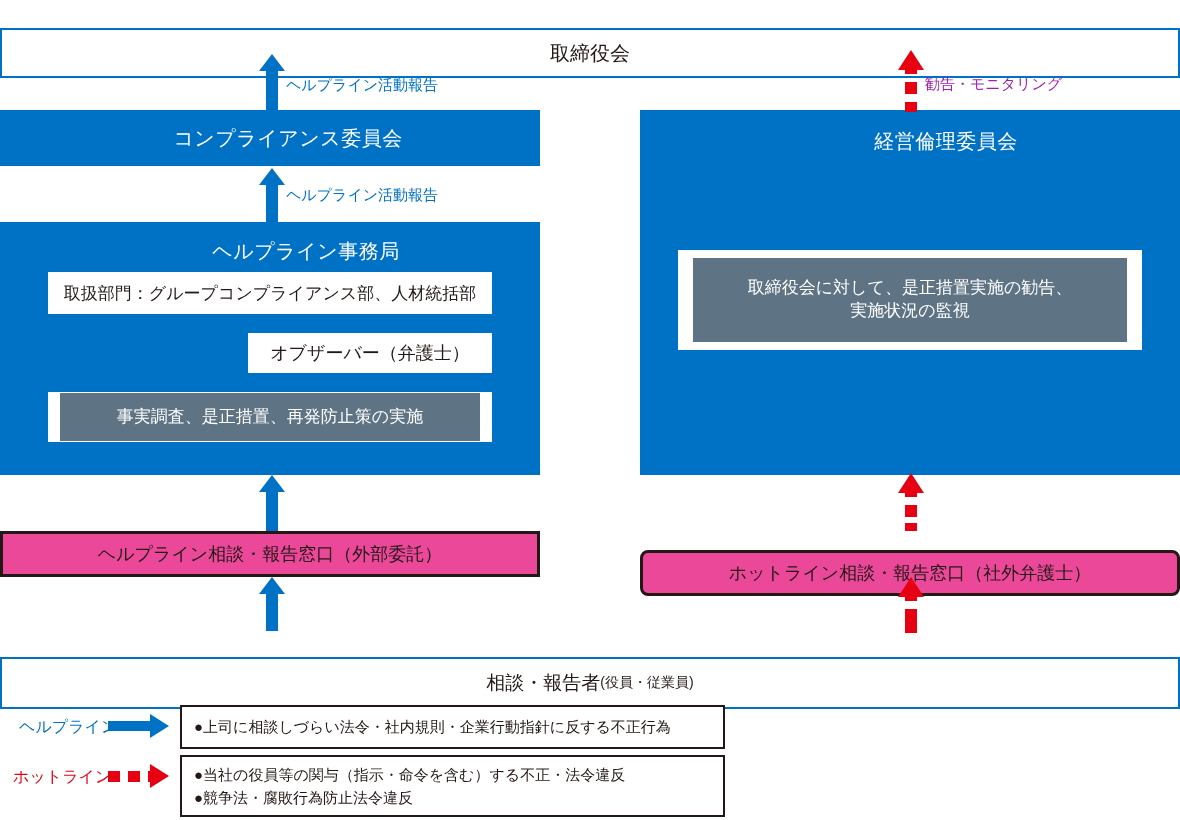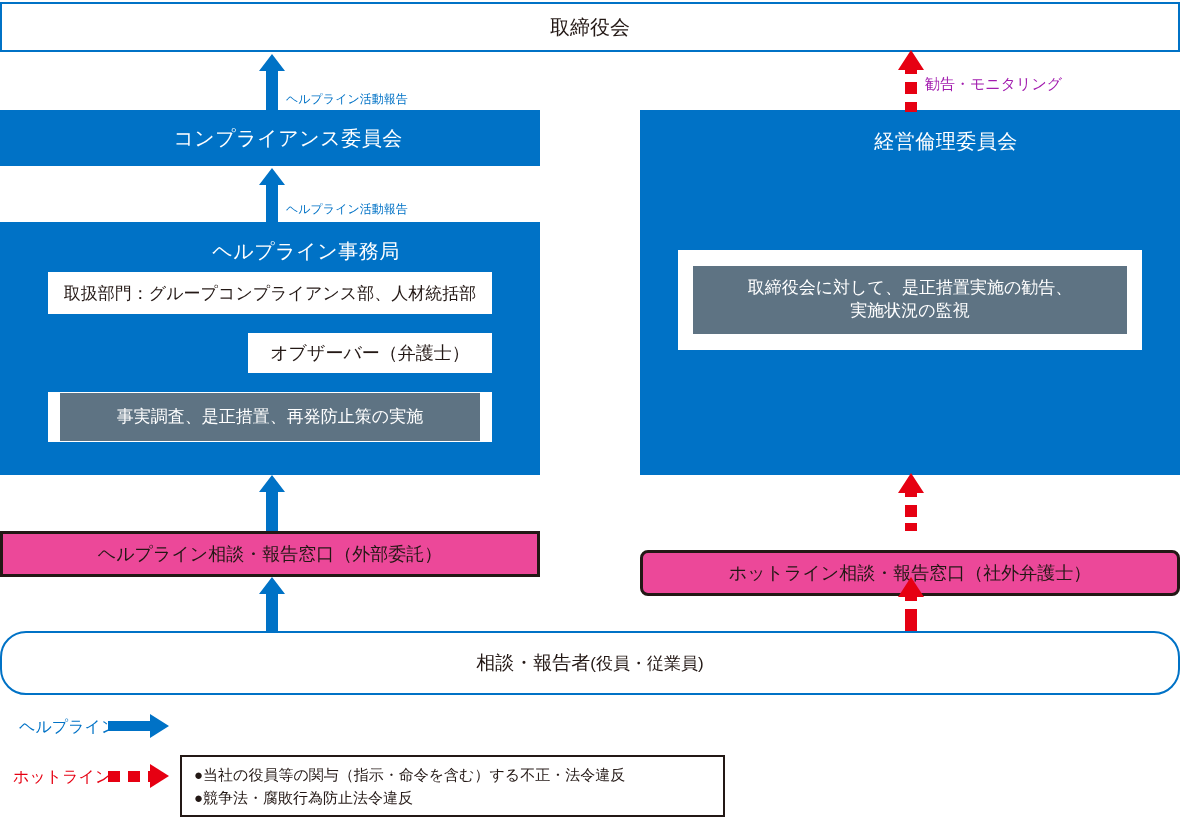--- a/index.html
+++ b/index.html
@@ -12,21 +12,21 @@
     overflow:hidden;
   }
   #canvas{position:relative;width:1180px;height:820px;}
 
   .abs{position:absolute;box-sizing:border-box;}
 
   
   .box-outline-blue{
     border:2px solid #0072C6;
     background:#ffffff;
-    display:flex;align-items:center;justify-content:center;
+    display:flex;align-items:center;justify-content:center;margin-top:26px;
   }
   .box-outline-dark{
     border:3px solid #231815;
     background:#ec4899;
     display:flex;align-items:center;justify-content:center;
   }
   .box-solid-blue{
     background:#0072C6;
     color:#ffffff;
   }
@@ -49,23 +49,23 @@
     font-size:20px;
     letter-spacing:.5px;
     margin-left:36px;
   }
 
   .t18{font-size:18px;}
   .t19{font-size:19px;}
   .t20{font-size:20px;}
   .t17{font-size:17px;}
 
-  .small-paren{font-size:17px;}
+  .small-paren{font-size:14px;}
 
-  .label-blue{color:#0072C6;font-size:12px;white-space:nowrap;margin-top:15px;}
+  .label-blue{color:#0072C6;font-size:15px;white-space:nowrap;}
   .label-red{color:#a21caf;font-size:15px;white-space:nowrap;}
 
   
   .legend-label-blue{
     color:#0072C6;font-size:16px;white-space:nowrap;margin-left:17px;
   }
   .legend-label-red{
     color:#E60012;font-size:16px;white-space:nowrap;
   }
   .legend-box{
@@ -118,21 +118,21 @@
     <div class="box-gray-inner" style="width:420px;height:48px;">
       <span class="t17">事実調査、是正措置、再発防止策の実施</span>
     </div>
   </div>
 
   <div class="abs box-solid-blue" style="left:640px;top:110px;width:540px;height:365px;">
   </div>
   <span class="abs title-white" style="left:640px;top:128px;width:540px;">経営倫理委員会</span>
 
   <div class="abs box-white-inner" style="left:678px;top:250px;width:464px;height:100px;">
-    <div class="box-gray-inner" style="width:434px;height:68px;flex-direction:column;font-family:Liberation Serif, serif;">
+    <div class="box-gray-inner" style="width:434px;height:84px;flex-direction:column;font-family:Liberation Serif, serif;">
       <span class="t17">取締役会に対して、是正措置実施の勧告、</span>
       <span class="t17">実施状況の監視</span>
     </div>
   </div>
 
   <svg class="abs" style="left:896px;top:50px;width:32px;height:62px;" viewBox="0 0 32 62">
     <polygon points="15,0 28,20 21,20 21,24 9,24 9,20 2,20" fill="#E60012"></polygon>
     <rect x="9" y="32" width="12" height="12" fill="#E60012"></rect>
     <rect x="9" y="52" width="12" height="11" fill="#E60012"></rect>
   </svg>
@@ -158,31 +158,34 @@
 
   <svg class="abs" style="left:258px;top:577px;width:30px;height:54px;" viewBox="0 0 30 54">
     <polygon points="14,0 27,17 20,17 20,54 8,54 8,17 1,17" fill="#0072C6"></polygon>
   </svg>
 
   <svg class="abs" style="left:896px;top:577px;width:32px;height:56px;" viewBox="0 0 32 56">
     <polygon points="15,0 28,20 21,20 21,24 9,24 9,20 2,20" fill="#E60012"></polygon>
     <rect x="9" y="32" width="12" height="24" fill="#E60012"></rect>
   </svg>
 
-  <div class="abs box-outline-blue" style="left:0px;top:631px;width:1180px;height:64px;border-radius:26px;">
+  <div class="abs box-outline-blue" style="left:0px;top:631px;width:1180px;height:52px;">
     <span class="t19">相談・報告者</span>
       <span class="small-paren">(役員・従業員)</span>
   </div>
 
   <span class="abs legend-label-blue" style="left:2px;top:717px;">ヘルプライン</span>
 
   <svg class="abs" style="left:108px;top:712px;width:62px;height:28px;" viewBox="0 0 62 28">
     <polygon points="0,9 42,9 42,2 61,14 42,26 42,19 0,19" fill="#0072C6"></polygon>
   </svg>
 
+  <div class="abs legend-box" style="left:180px;top:705px;width:545px;height:44px;">
+    <span class="legend-line">●上司に相談しづらい法令・社内規則・企業行動指針に反する不正行為</span>
+  </div>
 
   <span class="abs legend-label-red" style="left:2px;top:767px;margin-left:11px;">ホットライン</span>
 
   <svg class="abs" style="left:108px;top:762px;width:62px;height:28px;" viewBox="0 0 62 28">
     <rect x="0" y="9" width="12" height="11" fill="#E60012"></rect>
     <rect x="20" y="9" width="12" height="11" fill="#E60012"></rect>
     <polygon points="42,2 61,14 42,26" fill="#E60012"></polygon>
     <rect x="40" y="9" width="6" height="11" fill="#E60012"></rect>
   </svg>
 

